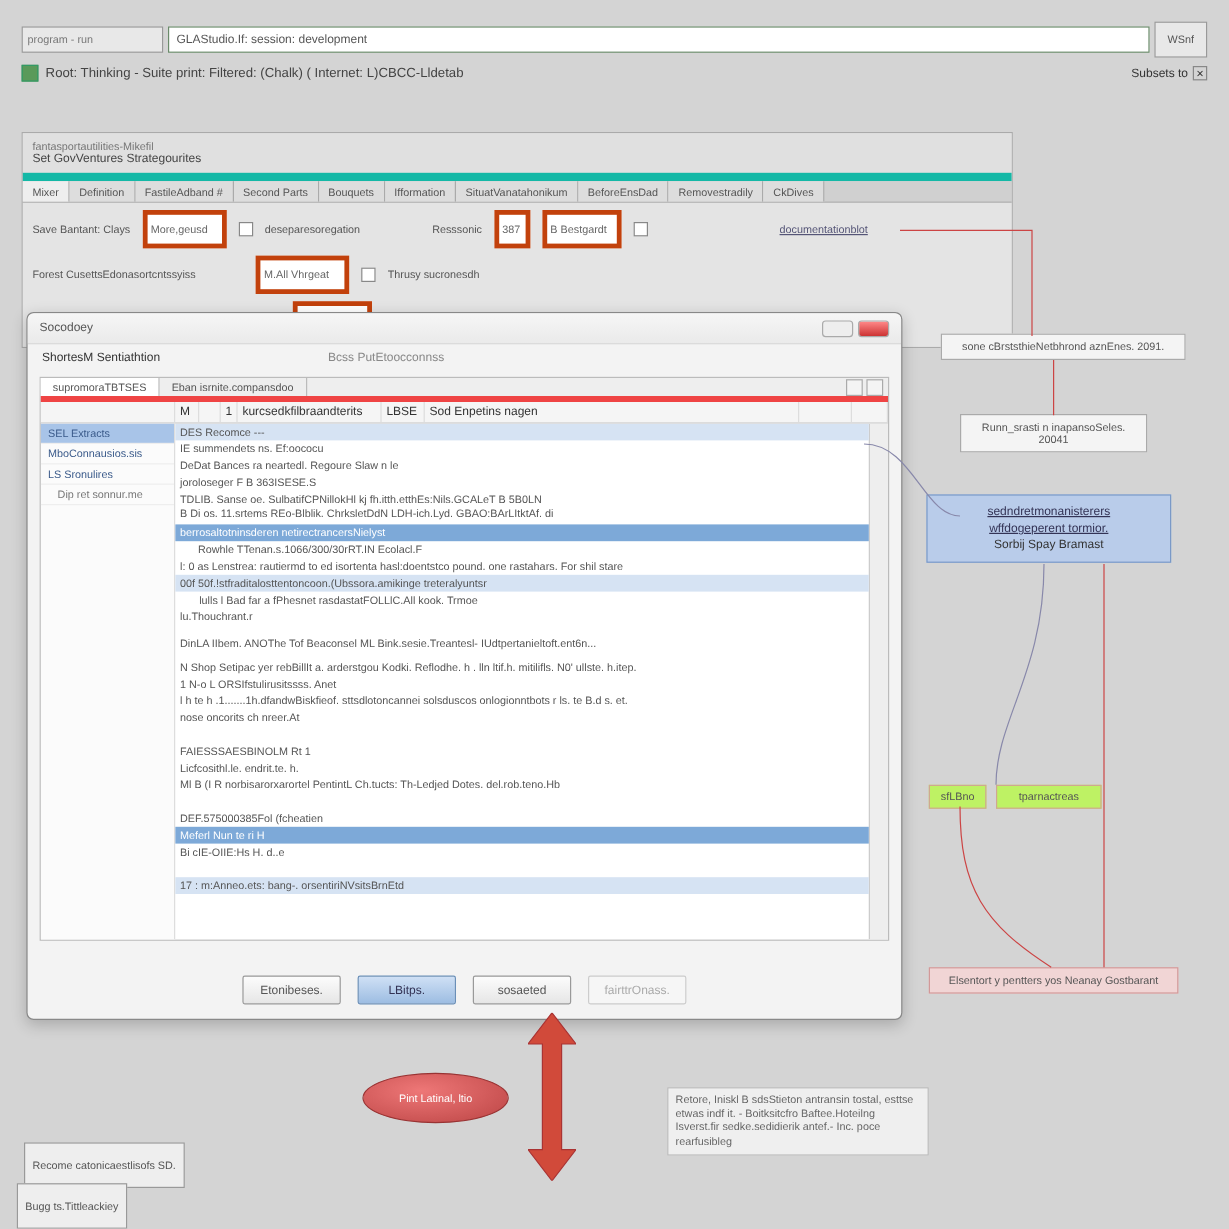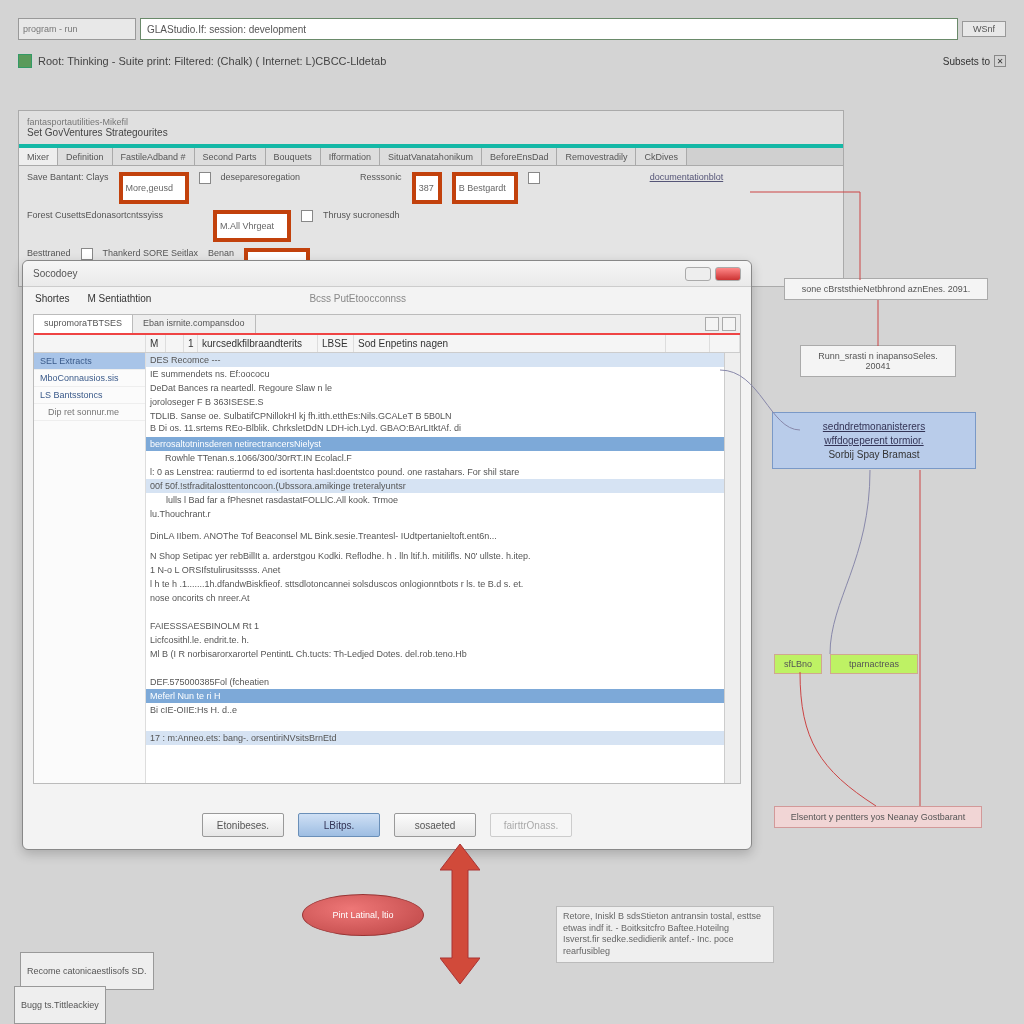--- a/index.html
+++ b/index.html
@@ -1,48 +1,48 @@
 <!DOCTYPE html>
 <html><head>
 <meta charset="utf-8">
 <style>
 *{box-sizing:border-box;margin:0;padding:0;font-family:Tahoma,Arial,sans-serif;font-size:10px;color:#333}
 body{background:#d4d4d4;width:1024px;height:1024px;position:relative;overflow:hidden}
 .topbar{position:absolute;top:18px;left:18px;right:18px;display:flex;gap:4px;align-items:center}
 .topbar-left{width:118px;height:22px;background:#e8e8e8;border:1px solid #999;display:flex;align-items:center;padding:0 4px;font-size:9px;color:#777}
 .topbar-addr{flex:1;height:22px;background:#fff;border:1px solid #6a8a6a;display:flex;align-items:center;padding:0 6px;font-size:10px;color:#555}
-.topbar-right{width:44px;height:16px;background:#e8e8e8;border:1px solid #999;display:flex;align-items:center;justify-content:center;font-size:9px;color:#555}
+.topbar-right{width:44px;height:30px;background:#e8e8e8;border:1px solid #999;display:flex;align-items:center;justify-content:center;font-size:9px;color:#555}
 .breadcrumb-row{position:absolute;top:54px;left:18px;right:18px;display:flex;align-items:center;gap:6px}
 .bc-icon{width:14px;height:14px;background:#5a9a5a;border:1px solid #396}
 .bc-text{font-size:11px;color:#444}
 .bc-close{position:absolute;right:0;display:flex;gap:4px;align-items:center;font-size:9px;color:#666}
 .bc-close .x{width:12px;height:12px;border:1px solid #888;display:flex;align-items:center;justify-content:center;font-size:8px}
 .panel{position:absolute;top:110px;left:18px;width:826px;border:1px solid #aaa;background:#dcdcdc}
-.panel-head{padding:6px 8px;background:#e0e0e0;border-bottom:4px solid #14b8a6}
+.panel-head{padding:6px 8px;background:#e0e0e0;border-bottom:7px solid #14b8a6}
 .panel-head .t1{font-size:9px;color:#777}
 .panel-head .t2{font-size:10px;color:#444}
 .tabs{display:flex;background:#d0d0d0;border-bottom:1px solid #aaa;height:18px}
 .tab{padding:2px 8px;border-right:1px solid #aaa;font-size:9px;color:#555;background:#ddd;display:flex;align-items:center}
 .tab.on{background:#eee}
 .form-area{padding:6px 8px;background:#e4e4e4;display:flex;flex-direction:column;gap:6px}
-.form-row{display:flex;gap:10px;align-items:flex-start;flex-wrap:wrap}
+.form-row{display:flex;gap:10px;align-items:center;flex-wrap:wrap}
 .fld-lbl{font-size:9px;color:#555}
 .fld-box{height:32px;background:#fff;border:4px solid #c2410c;padding:0 3px;display:flex;align-items:center;font-size:9px;color:#666}
 .chk{width:12px;height:12px;background:#fff;border:1px solid #888}
 .dialog{position:absolute;top:260px;left:22px;width:730px;height:590px;background:#f3f3f3;border:1px solid #888;border-radius:6px;box-shadow:0 4px 12px rgba(0,0,0,.2)}
 .dlg-title{height:26px;display:flex;align-items:center;justify-content:space-between;padding:0 10px;background:linear-gradient(#f6f6f6,#eaeaea);border-bottom:1px solid #ccc;border-radius:6px 6px 0 0}
 .dlg-title span{font-size:10px;color:#555}
 .dlg-ctrls{display:flex;gap:4px}
 .dlg-ctrls .c{width:26px;height:14px;border:1px solid #aaa;border-radius:3px;background:#eee}
 .dlg-ctrls .c.red{background:linear-gradient(#f88,#c33)}
-.dlg-tabs{display:flex;gap:18px;padding:6px 12px;font-size:10px;color:#444}
+.dlg-tabs{display:flex;padding:6px 12px;font-size:10px;color:#444}
 .dlg-tabs .dt{cursor:default}
 .dlg-tabs .dt2{color:#888}
 .inner{margin:4px 10px;border:1px solid #bbb;background:#fff;height:470px;display:flex;flex-direction:column}
-.inner-tabs{display:flex;border-bottom:2px solid #ef4444;background:#eee;height:20px}
+.inner-tabs{display:flex;border-bottom:5px solid #ef4444;background:#eee;height:20px}
 .inner-tabs .it{padding:3px 10px;border-right:1px solid #bbb;font-size:9px;color:#555}
 .inner-tabs .it.on{background:#fff}
 .inner-tabs .sp{margin-left:auto;display:flex;gap:3px;align-items:center;padding:0 4px}
 .inner-tabs .sp .b{width:14px;height:14px;border:1px solid #aaa;background:#f4f4f4}
 .tree-head{display:flex;align-items:center;border-bottom:1px solid #ccc;height:18px;background:#f5f5f5;font-size:9px;color:#666}
 .tree-head .col{border-right:1px solid #ddd;padding:0 4px;display:flex;align-items:center;height:100%}
 .tree-body{flex:1;overflow:hidden;display:flex}
 .tree-left{width:112px;border-right:1px solid #ddd;background:#fbfbfb;display:flex;flex-direction:column}
 .tree-left .node{padding:3px 6px;font-size:9px;color:#3a5a8a;border-bottom:1px solid #eee}
 .tree-left .node.sel{background:#a8c4e8}
@@ -163,21 +163,21 @@
       <div class="col" style="width:120px">kurcsedkfilbraandterits</div>
       <div class="col" style="width:36px">LBSE</div>
       <div class="col" style="flex:1">Sod Enpetins nagen</div>
       <div class="col" style="width:44px"></div>
       <div class="col" style="width:30px"></div>
     </div>
     <div class="tree-body">
       <div class="tree-left">
         <div class="node sel">SEL Extracts</div>
         <div class="node">MboConnausios.sis</div>
-        <div class="node">LS Bantsstoncs</div>
+        <div class="node">LS Sronulires</div>
         <div class="node sub">Dip ret sonnur.me</div>
       </div>
       <div class="tree-main" id="tree-main">
         <div class="scroll"></div>
       <div class="row lite" style="top: 0px;">DES  Recomce ---</div>
           <div class="row" style="top: 14px;">  IE  summendets ns.  Ef:oococu</div>
           <div class="row" style="top: 28px;">DeDat Bances ra neartedl. Regoure Slaw n le</div>
           <div class="row" style="top: 42px;">joroloseger F B  363ISESE.S</div>
           <div class="row" style="top: 56px;">TDLIB.   Sanse oe.   SulbatifCPNillokHl kj fh.itth.etthEs:Nils.GCALeT B 5B0LN</div>
           <div class="row" style="top: 68px;">B Di  os.  11.srtems REo-Blblik.  ChrksletDdN LDH-ich.Lyd.  GBAO:BArLItktAf.    di</div>

